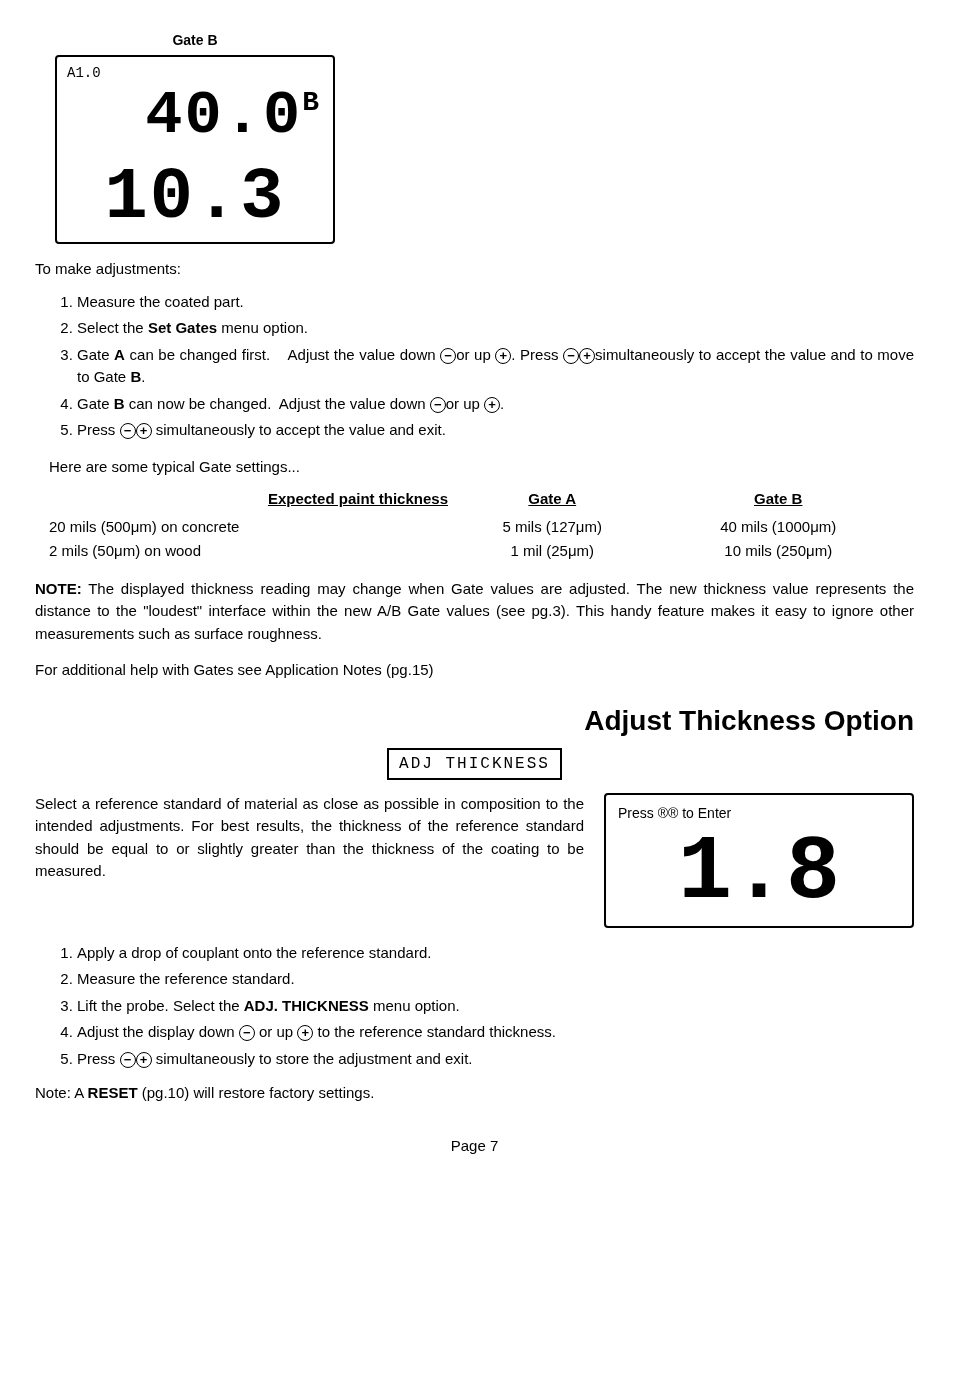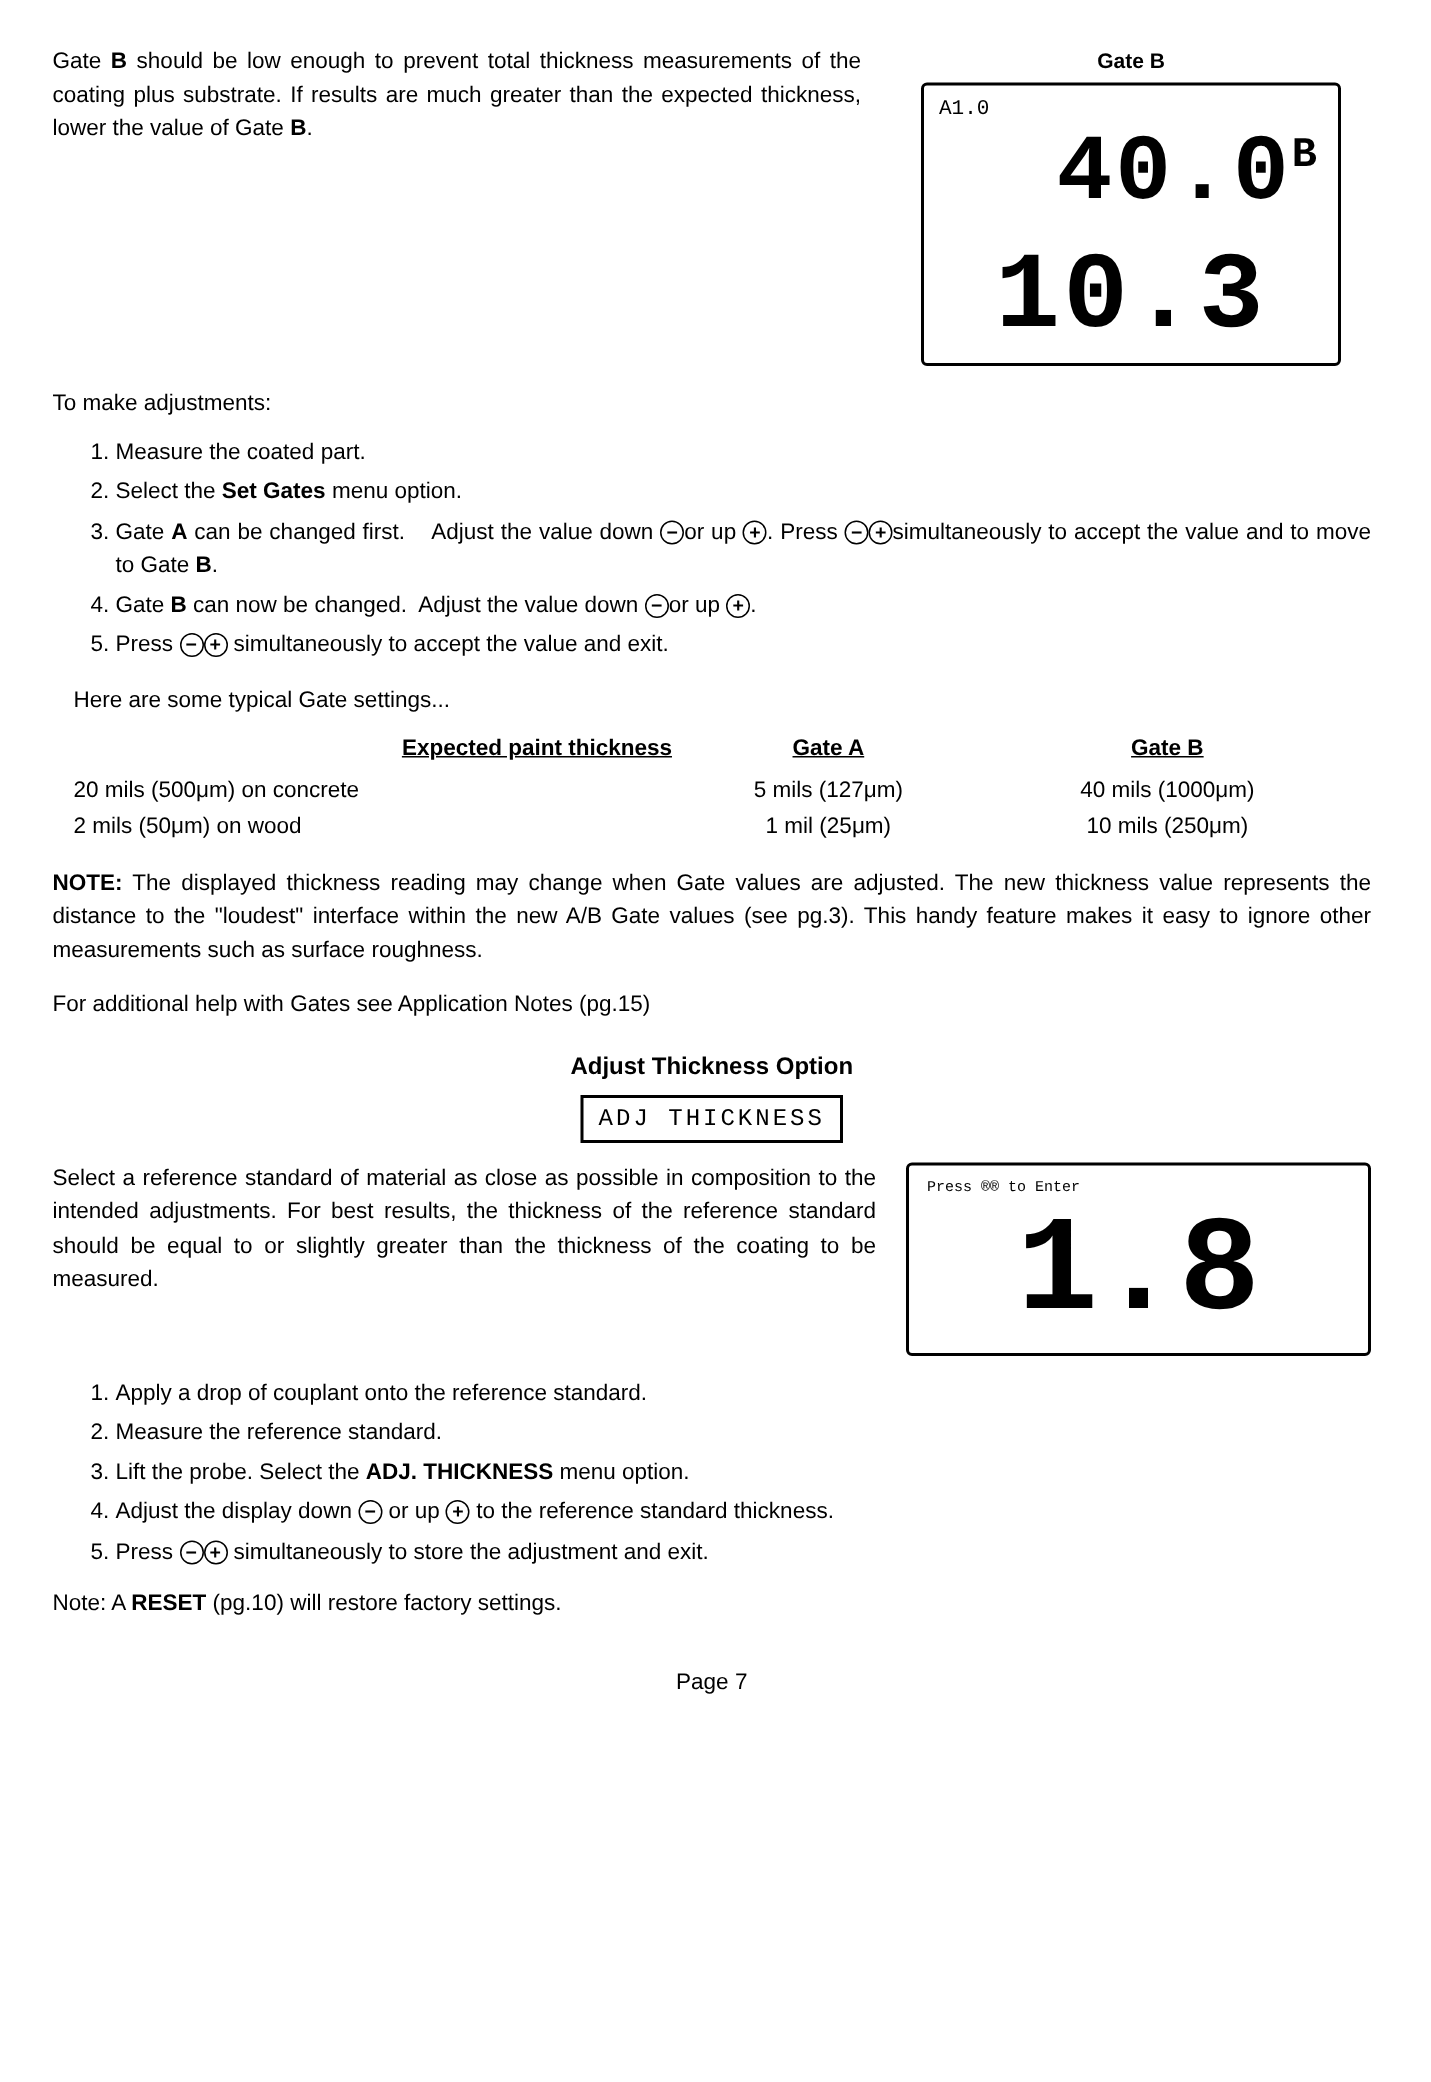--- a/index.html
+++ b/index.html
@@ -98,22 +98,22 @@
     }
     .gate-table td:nth-child(2),
     .gate-table td:nth-child(3) {
       text-align: center;
     }
     .note-block {
       margin: 14px 0;
       text-align: justify;
     }
     .section-title {
-      text-align: center;
-      font-size: 16px;
+      text-align: right;
+      font-size: 28px;
       font-weight: bold;
       margin: 18px 0 6px 0;
     }
     .menu-display {
       text-align: center;
       margin-bottom: 13px;
     }
     .menu-box {
       display: inline-block;
       border: 2px solid #000;
@@ -136,22 +136,22 @@
     }
     .lcd-box2 {
       border: 2px solid #000;
       border-radius: 4px;
       padding: 8px 12px;
       background: #fff;
       width: 310px;
       min-height: 115px;
     }
     .lcd-press {
-      font-family: Liberation Mono, monospace;
-      font-size: 10px;
+      font-family: Liberation Sans, sans-serif;
+      font-size: 14px;
       display: block;
       margin-bottom: 4px;
     }
     .lcd-big {
       font-family: 'Courier New', monospace;
       font-size: 90px;
       font-weight: bold;
       display: block;
       text-align: center;
       line-height: 1;
@@ -183,23 +183,20 @@
       line-height: 13px;
       font-size: 13px;
       font-weight: bold;
       vertical-align: middle;
     }
   </style>
 </head>
 <body>
 
 <div class="top-section">
-  <div class="top-text">
-    <p>Gate <strong>B</strong> should be low enough to prevent total thickness measurements of the coating plus substrate. If results are much greater than the expected thickness, lower the value of Gate <strong>B</strong>.</p>
-  </div>
   <div class="gate-display">
     <div class="gate-label">Gate B</div>
     <div class="lcd-box">
       <span class="lcd-small">A1.0</span>
       <span class="lcd-main">40.0<sup class="lcd-b-sup">B</sup></span>
       <span class="lcd-sub">10.3</span>
     </div>
   </div>
 </div>
 

